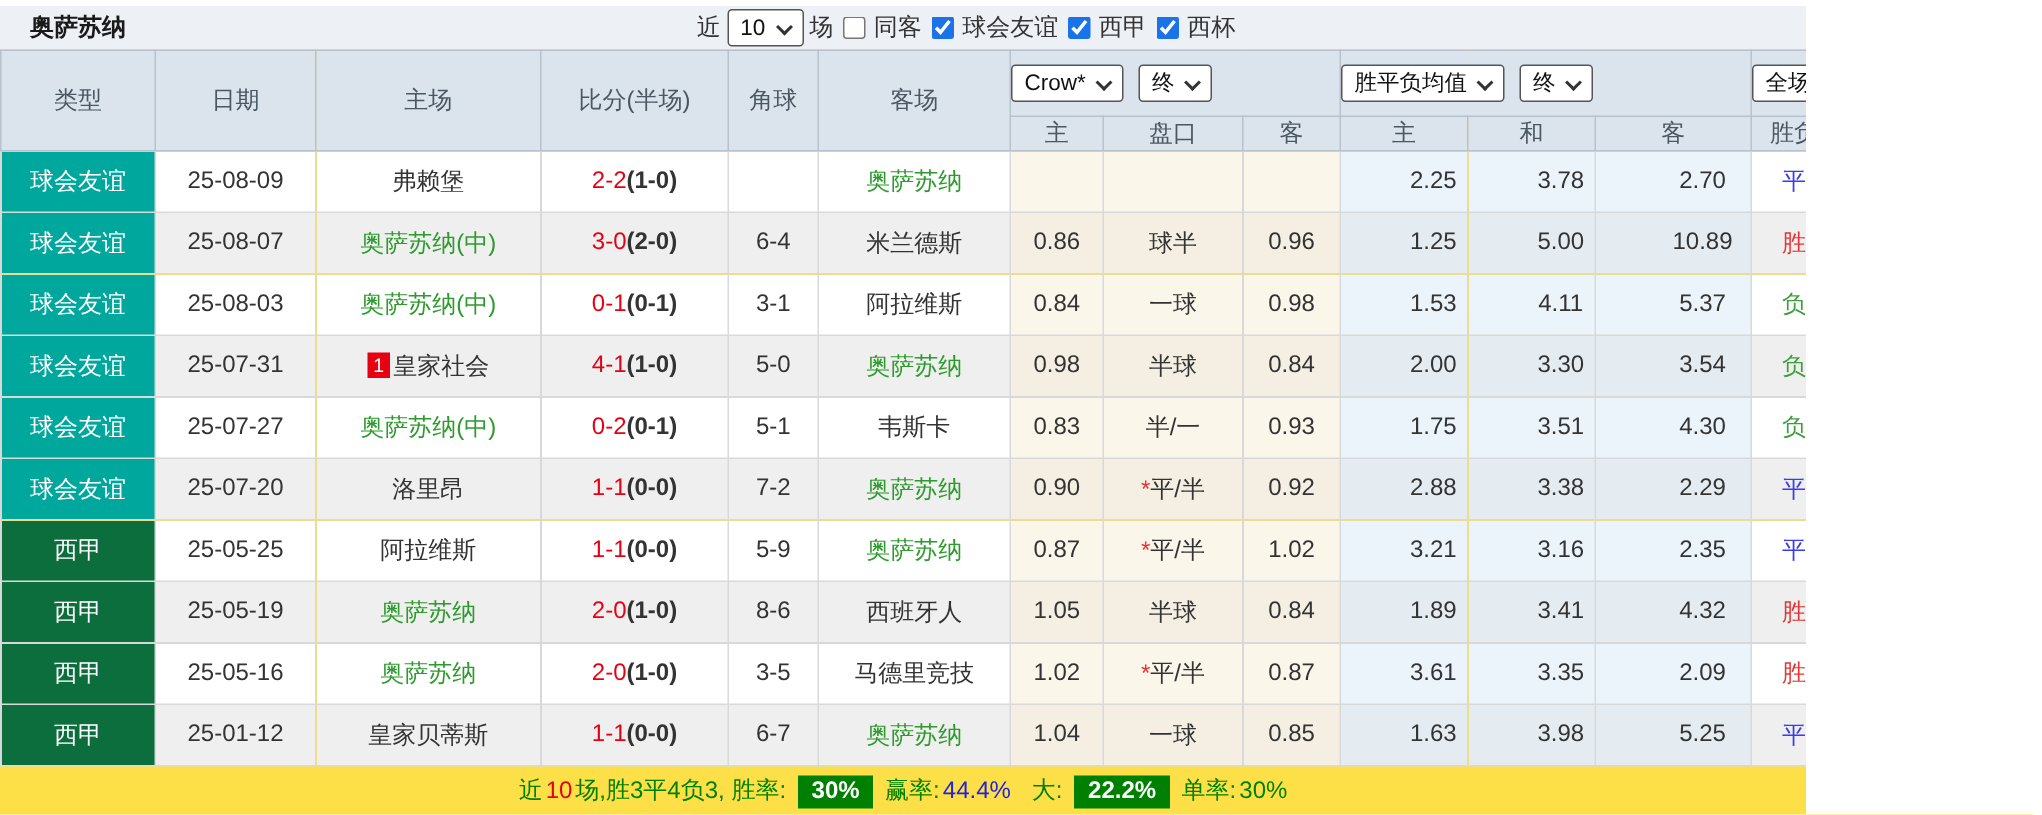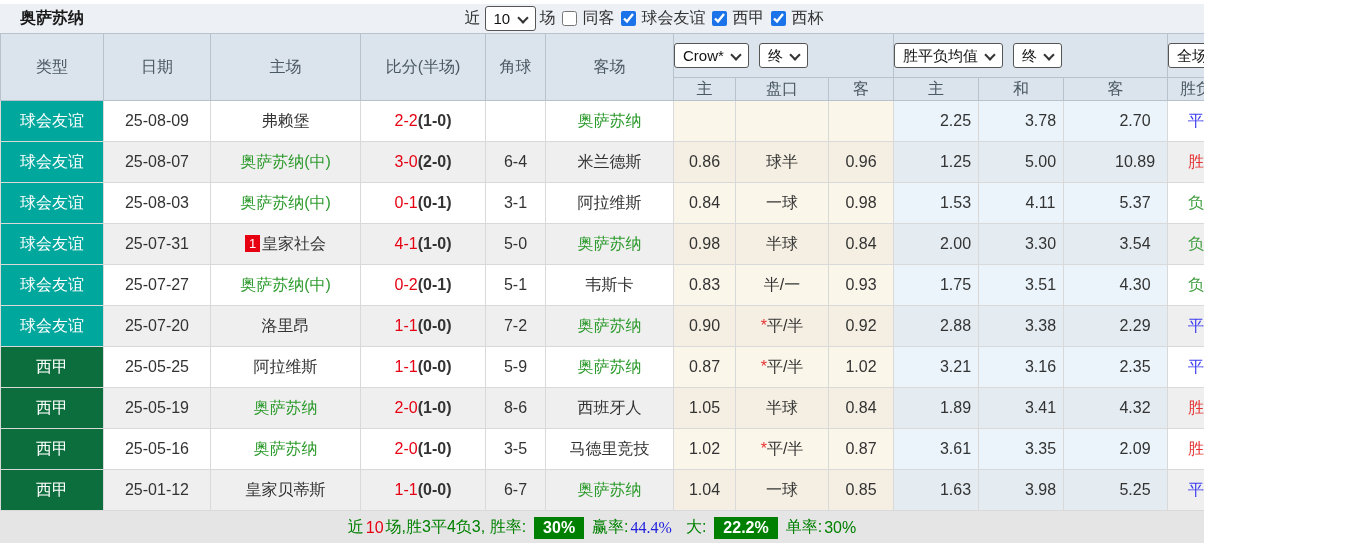--- a/index.html
+++ b/index.html
@@ -1,17 +1,17 @@
 <!DOCTYPE html>
 <html><head>
 <meta charset="utf-8">
 <style>
   * { margin:0; padding:0; box-sizing:border-box; }
   body { font-family:"Liberation Sans", sans-serif; background:#fff; }
-  .app { width:1204px; height:543px; background:#e5e5e5; overflow:hidden; }
+  .app { width:1204px; height:543px; background:#fde047; overflow:hidden; }
 
   
   .topbar { height:33px; background:#edf1f6; border-top:4px solid #fff;
             display:flex; align-items:center; font-size:16px; color:#222; }
   .title { font-weight:bold; color:#1a1a1a; margin-left:20px; white-space:nowrap; }
   .controls { display:flex; align-items:center; margin:0 auto; gap:4px; white-space:nowrap; }
   .controls .lbl { color:#333; }
   input[type=checkbox]{ width:15px; height:15px; accent-color:#1a73e8; margin:0 2px; }
 
   
@@ -48,21 +48,21 @@
   .b { color:#3a3af0; }
   .g { color:#3f9e3f; }
   .badge1 { display:inline-block; background:#e60012; color:#fff; font-size:13px;
     line-height:17px; padding:0 4px; margin-right:2px; vertical-align:1px; }
 
   
   .footer { height:33px; display:flex; align-items:center; justify-content:center;
     font-size:16px; gap:2px; }
   .fgreen { color:#008000; }
   .fred { color:#e60012; }
-  .fblue { color:#2222dd;font-family:Liberation Serif, serif; }
+  .fblue { color:#2222dd; }
   .fbadge { background:#008000; color:#fff; font-weight:bold; padding:2px 9px; margin:0 6px; }
   .fgap { width:10px; }
 </style>
 </head>
 <body>
 
 <div class="app">
 
   <div class="topbar">
     <span class="title">奥萨苏纳</span>

